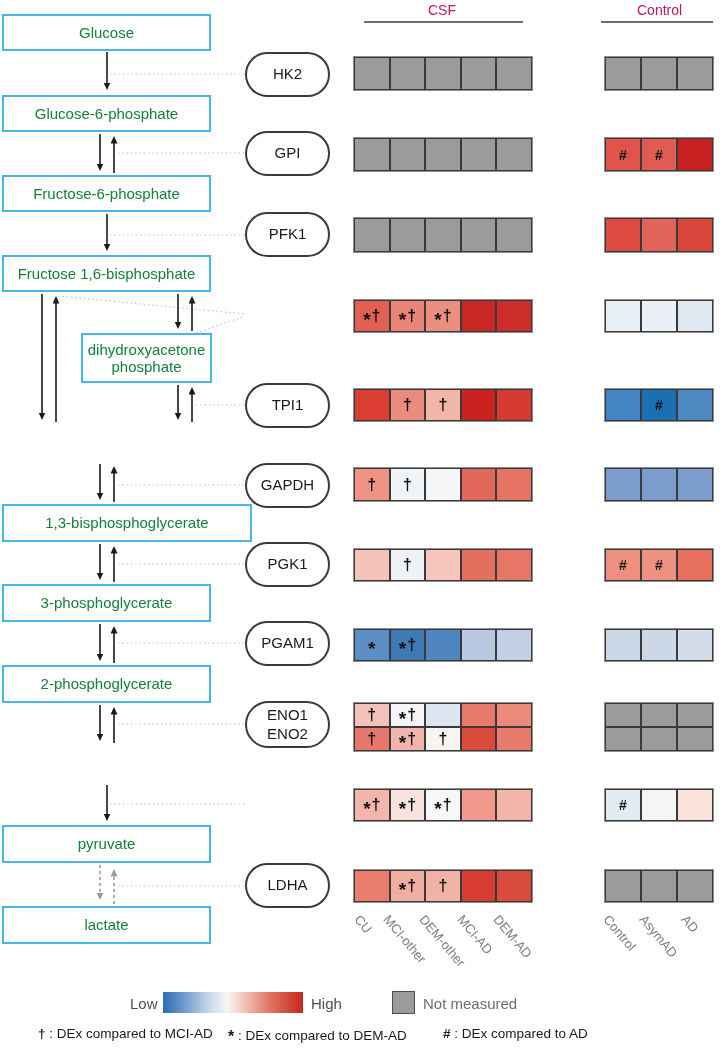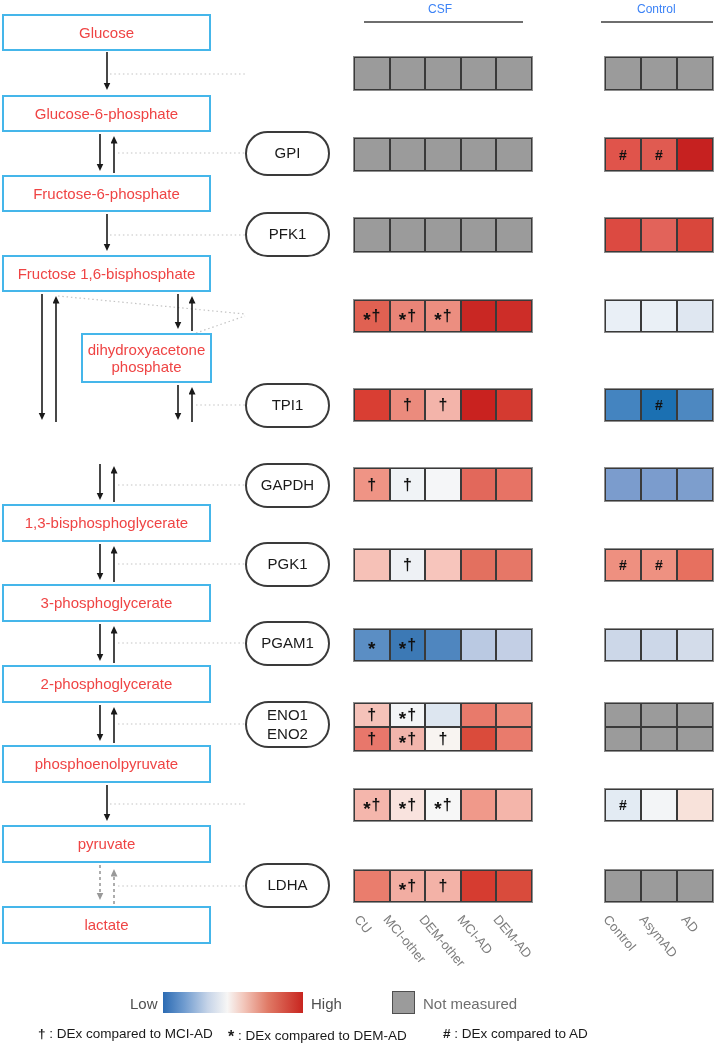--- a/index.html
+++ b/index.html
@@ -1,24 +1,24 @@
 <!DOCTYPE html>
 <html><head>
 <meta charset="utf-8">
 <style>
   html,body{margin:0;padding:0;background:#ffffff;}
   #fig{position:relative;width:720px;height:1049px;background:#ffffff;
        font-family:"Liberation Sans","DejaVu Sans",sans-serif;color:#1a1a1a;overflow:hidden;}
   .mbox{position:absolute;box-sizing:border-box;border:2px solid #45b6ea;background:#ffffff;
         display:flex;align-items:center;justify-content:center;text-align:center;
-        font-size:15px;line-height:1.15;color:#ef4444;}
+        font-size:15px;line-height:1.15;color:#15803d;}
   .oval{position:absolute;box-sizing:border-box;border:2px solid #3a3a3a;border-radius:26px;
         background:#ffffff;display:flex;flex-direction:column;align-items:center;justify-content:center;
         font-size:15px;line-height:1.25;color:#1a1a1a;}
-  .hdr{position:absolute;font-size:12px;color:#3b82f6;}
+  .hdr{position:absolute;font-size:14px;color:#be185d;}
   .hdr-line{position:absolute;height:2px;background:#6e6e6e;}
   .hm{position:absolute;display:flex;flex-direction:column;border:1px solid #8e8e8e;box-sizing:content-box;}
   .hm-sub{flex:1;display:flex;}
   .hm-cell{flex:1;box-sizing:border-box;border:1px solid #3a3a3a;display:flex;
            align-items:center;justify-content:center;gap:1px;}
   .sym{font-weight:bold;color:#111;line-height:1;}
   .sym.dag{font-size:16px;}
   .sym.ast{font-size:19px;transform:translateY(3px);}
   .sym.hash{font-size:14px;}
   .collab{position:absolute;font-size:13px;color:#7d7d7d;white-space:nowrap;
@@ -86,27 +86,29 @@
       <line x1="100" y1="865" x2="100" y2="898" marker-end="url(#ahg)"></line>
       <line x1="114" y1="904" x2="114" y2="871" marker-end="url(#ahg)"></line>
     </g>
   </svg>
 
   <div class="mbox" style="left:2px;top:14px;width:209px;height:37px">Glucose</div>
   <div class="mbox" style="left:2px;top:95px;width:209px;height:37px">Glucose-6-phosphate</div>
   <div class="mbox" style="left:2px;top:175px;width:209px;height:37px">Fructose-6-phosphate</div>
   <div class="mbox" style="left:2px;top:255px;width:209px;height:37px">Fructose 1,6-bisphosphate</div>
   <div class="mbox" style="left:81px;top:333px;width:131px;height:50px;padding:0 8px">dihydroxyacetone phosphate</div>
-  <div class="mbox" style="left:2px;top:504px;width:209px;height:38px">1,3-bisphosphoglycerate</div>
+  <div class="mbox" style="left:2px;top:504px;width:250px;height:38px">1,3-bisphosphoglycerate</div>
   <div class="mbox" style="left:2px;top:584px;width:209px;height:38px">3-phosphoglycerate</div>
   <div class="mbox" style="left:2px;top:665px;width:209px;height:38px">2-phosphoglycerate</div>
-  <div class="mbox" style="left:2px;top:745px;width:209px;height:38px">phosphoenolpyruvate</div>
   <div class="mbox" style="left:2px;top:825px;width:209px;height:38px">pyruvate</div>
   <div class="mbox" style="left:2px;top:906px;width:209px;height:38px">lactate</div>
 
+  <div class="oval" style="left:245px;top:52px;width:85px;height:45px">
+      <span>HK2</span>
+    </div>
   <div class="oval" style="left:245px;top:131px;width:85px;height:45px">
       <span>GPI</span>
     </div>
   <div class="oval" style="left:245px;top:212px;width:85px;height:45px">
       <span>PFK1</span>
     </div>
   <div class="oval" style="left:245px;top:383px;width:85px;height:45px">
       <span>TPI1</span>
     </div>
   <div class="oval" style="left:245px;top:463px;width:85px;height:45px">

